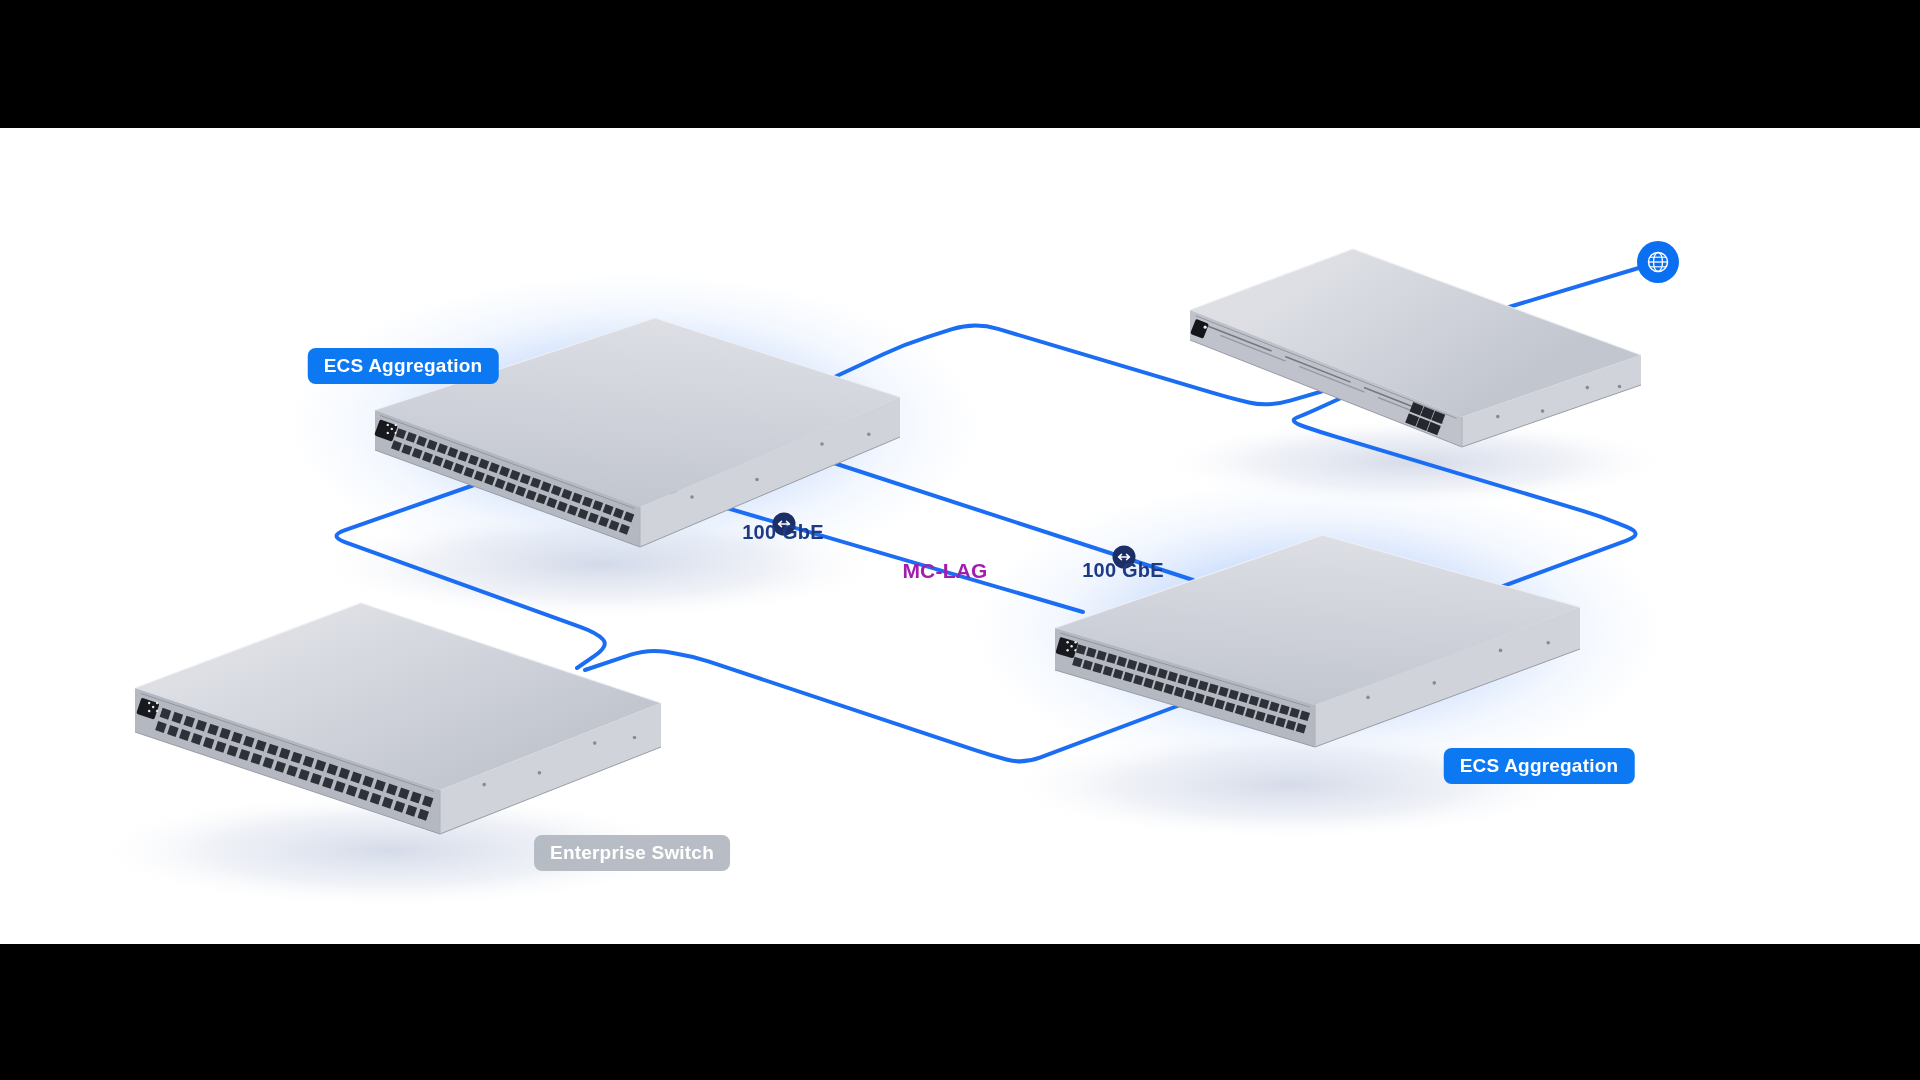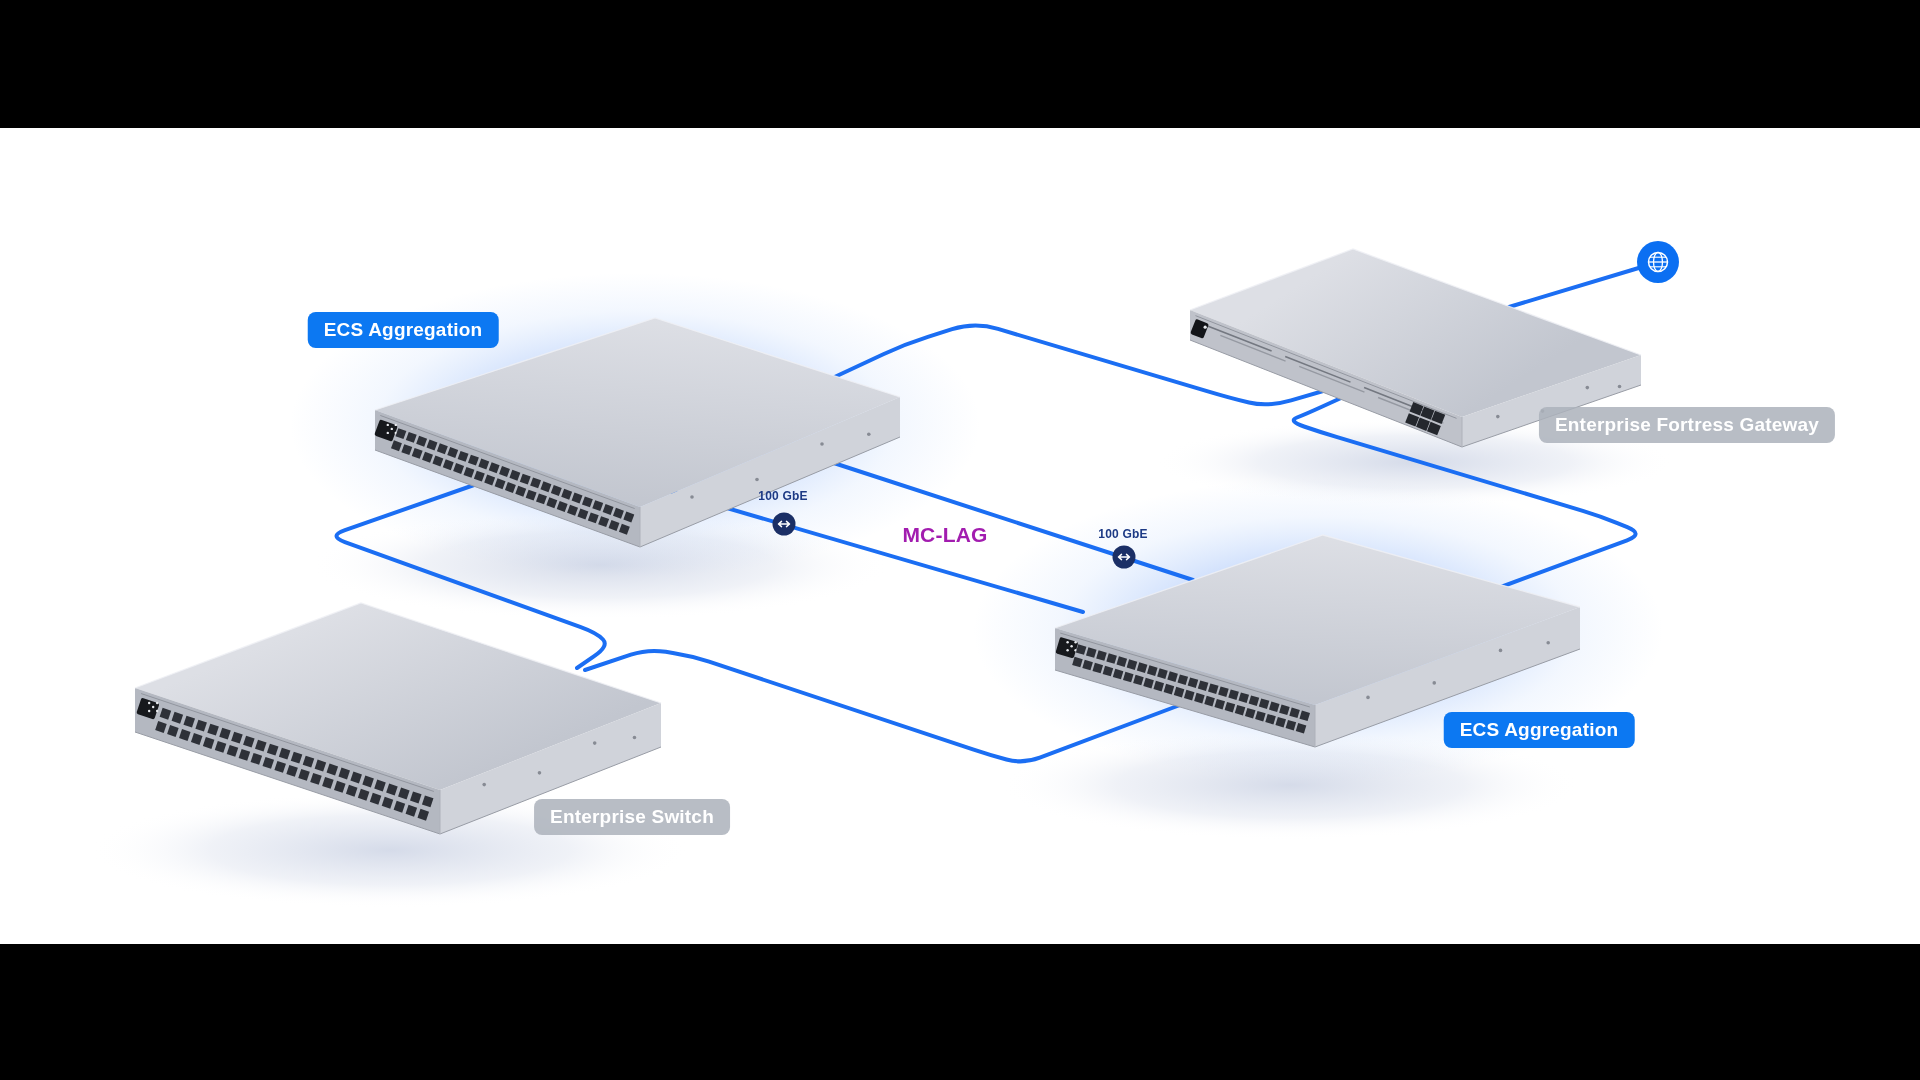--- a/index.html
+++ b/index.html
@@ -1,23 +1,23 @@
 <!DOCTYPE html>
 <html><head>
 <meta charset="utf-8">
 <style>
   html,body{margin:0;padding:0;background:#000;}
   .stage{position:relative;width:1920px;height:1080px;background:#ffffff;overflow:hidden;
          font-family:"Liberation Sans", sans-serif;}
   .bar{position:absolute;left:0;width:1920px;z-index:6;}
   #scene{position:absolute;left:0;top:0;z-index:1;}
   .lbl{position:absolute;z-index:4;transform:translate(-50%,-50%);white-space:nowrap;
-       font-weight:700;}
+       font-weight:700;margin-top:36px;}
   .pill{padding:7px 16px;border-radius:8px;color:#fff;font-size:19px;letter-spacing:.2px;}
-  .linktext{font-size:12px;font-weight:700;letter-spacing:.2px;}
+  .linktext{font-size:20px;font-weight:700;letter-spacing:.2px;}
 </style>
 </head>
 <body>
 
 <div class="stage">
 
   <svg id="scene" width="1920" height="1080" viewBox="0 0 1920 1080">
       <defs>
         <radialGradient id="glowG">
           <stop offset="0%" stop-color="#7da8f6" stop-opacity="0.75"></stop>
@@ -299,21 +299,20 @@
         <circle cx="1658" cy="262" r="9.5" fill="none" stroke="#ffffff" stroke-width="1.5"></circle>
         <ellipse cx="1658" cy="262" rx="4.5" ry="9.5" fill="none" stroke="#ffffff" stroke-width="1.3"></ellipse>
         <line x1="1648.5" y1="262" x2="1667.5" y2="262" stroke="#ffffff" stroke-width="1.3"></line>
         <line x1="1650" y1="257.2" x2="1666" y2="257.2" stroke="#ffffff" stroke-width="1.1"></line>
         <line x1="1650" y1="266.8" x2="1666" y2="266.8" stroke="#ffffff" stroke-width="1.1"></line>
       </g>
     </svg>
 
   <div class="lbl pill" id="pill-agg-top" style="left: 403px; top: 330px; background: rgb(12, 120, 242);">ECS Aggregation</div>
 
-  <div class="lbl pill" id="pill-gateway" style="left: 1687px; top: 425px; background: rgba(172, 177, 187, 0.85);">Enterprise Fortress Gateway</div>
 
   <div class="lbl pill" id="pill-switch" style="left: 632px; top: 817px; background: rgba(172, 177, 187, 0.85);">Enterprise Switch</div>
 
   <div class="lbl pill" id="pill-agg-bottom" style="left: 1539px; top: 730px; background: rgb(12, 120, 242);">ECS Aggregation</div>
 
   <div class="lbl linktext" style="left: 783px; top: 496px; color: rgb(29, 58, 133);">100 GbE</div>
 
   <div class="lbl linktext" style="left: 945px; top: 535px; font-size: 21px; color: #a21caf;">MC-LAG</div>
 
   <div class="lbl linktext" style="left: 1123px; top: 534px; color: rgb(29, 58, 133);">100 GbE</div>

